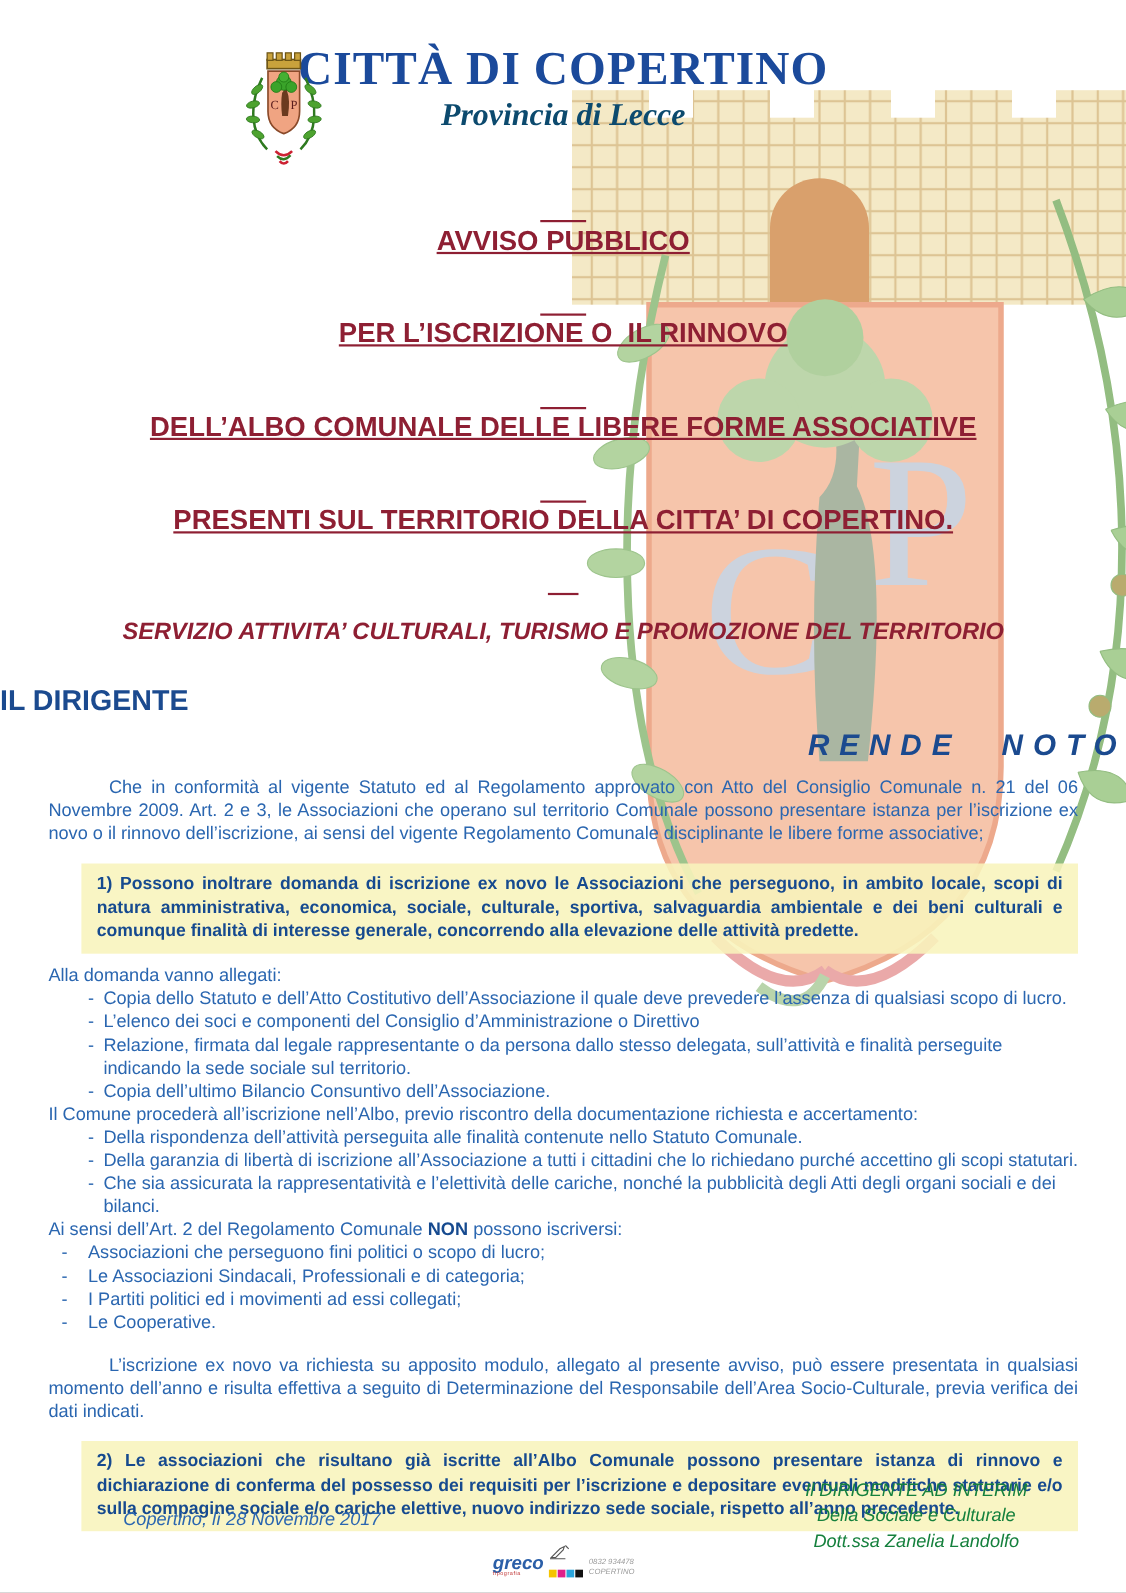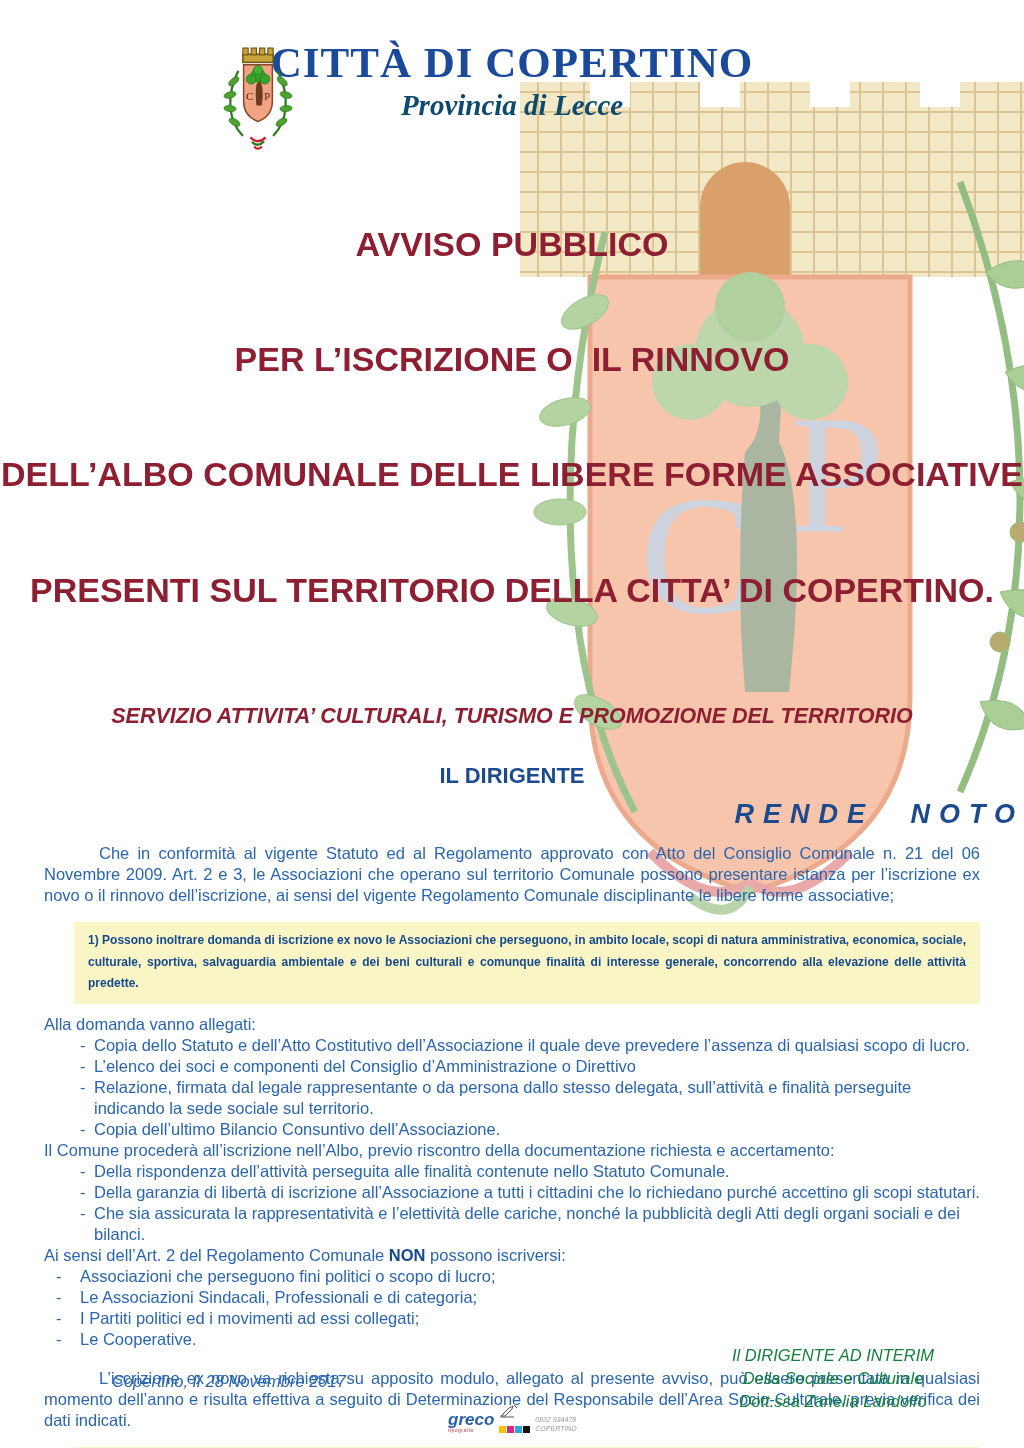--- a/index.html
+++ b/index.html
@@ -12,34 +12,34 @@
   .watermark{position:absolute;left:400px;top:52px;z-index:1;pointer-events:none;}
   
   .hdr{position:relative;padding-top:40px;text-align:center;}
   .crest{position:absolute;left:220px;top:42px;}
   .city{font-family:"Liberation Serif",serif;font-weight:bold;color:#1b4a9b;
         font-size:43px;letter-spacing:1px;line-height:1.05;}
   .prov{font-family:"Liberation Serif",serif;font-weight:bold;font-style:italic;
         color:#0c4a6e;font-size:29px;margin-top:4px;}
   
   .title{margin-top:26px;text-align:center;color:#8e1f33;font-weight:bold;
-         font-size:34px;line-height:1.13;white-space:pre;}
+         font-size:25px;line-height:1.13;white-space:pre;text-decoration:underline;}
   .subtitle{margin-top:18px;text-align:center;color:#8e1f33;font-weight:bold;
             font-style:italic;font-size:21.5px;}
   
-  .role{margin-top:34px;text-align:center;color:#1b4a8f;font-weight:bold;font-size:22px;}
+  .role{margin-top:34px;color:#1b4a8f;font-weight:bold;font-size:26px;}
   .announce{margin-top:10px;text-align:right;color:#1b4a8f;font-weight:bold;
             font-style:italic;font-size:27px;letter-spacing:9px;word-spacing:20px;}
   
   .doc{padding:0 44px;font-size:16.5px;line-height:21px;}
   .para{margin-top:11px;text-align:justify;text-indent:55px;}
   .para-noindent{margin-top:0;text-align:left;}
   .hl-box{margin:12px 0 10px 30px;background:rgba(248,244,188,0.88);
           padding:8px 14px 9px 14px;color:#164a8f;font-weight:bold;
-          font-size:12px;line-height:21.5px;text-align:justify;}
+          font-size:16px;line-height:21.5px;text-align:justify;}
   .dash-item{position:relative;margin-left:28px;padding-left:22px;}
   .dash-item::before{content:"-";position:absolute;left:8px;}
   .no-item{position:relative;padding-left:36px;}
   .no-item::before{content:"-";position:absolute;left:12px;}
   b{color:#164a8f;}
   
   .footer-date{position:absolute;left:112px;top:1372px;font-style:italic;
                font-size:16.5px;color:#2a66b0;z-index:2;}
   .footer-sign{position:absolute;left:688px;top:1344px;width:290px;text-align:center;
                font-style:italic;font-size:16.5px;line-height:23px;color:#15803d;z-index:2;}

